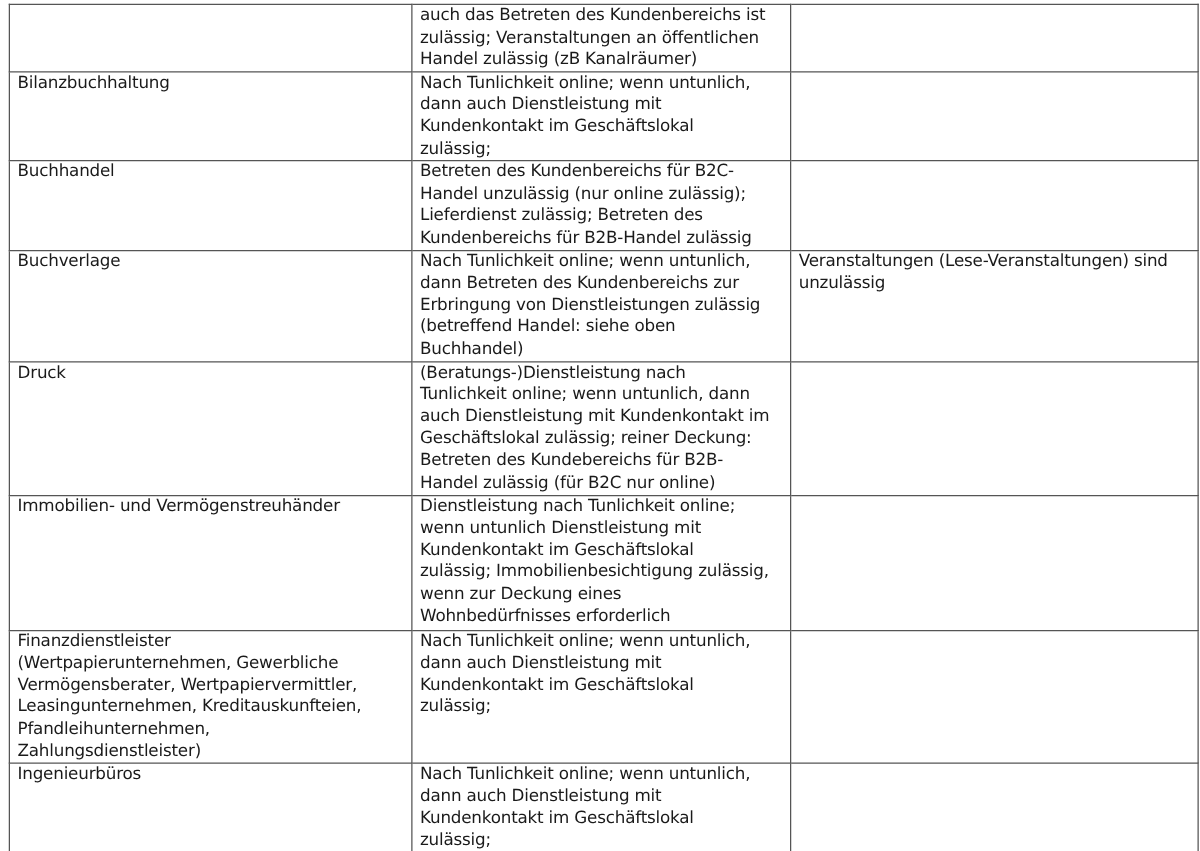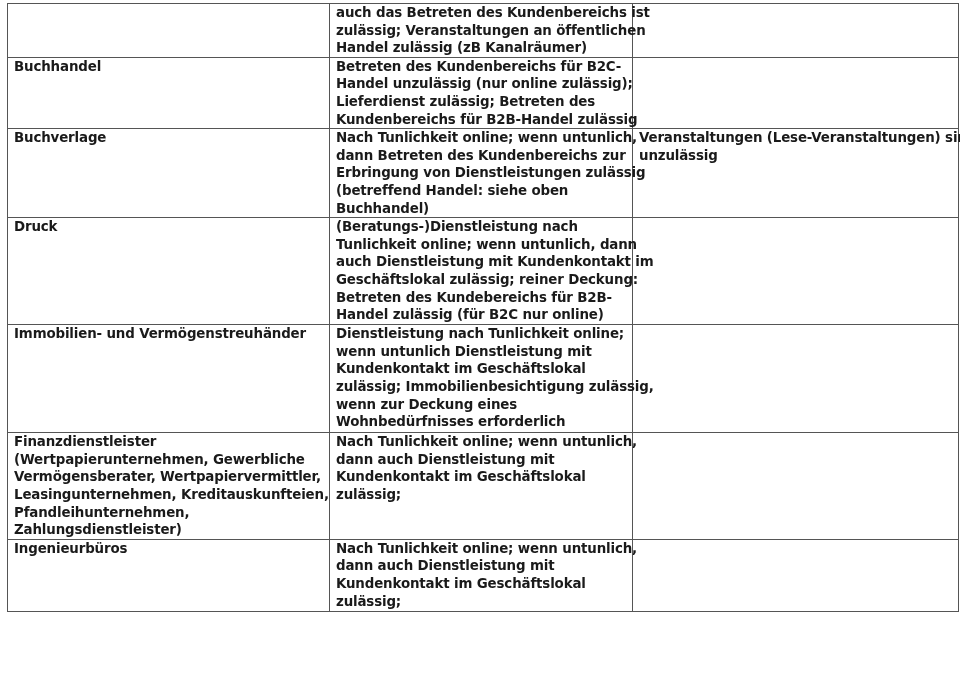--- a/index.html
+++ b/index.html
@@ -16,21 +16,21 @@
   }
   table.doc td {
     border: 1.5px solid #555;
     vertical-align: top;
     padding: 0 6px 0 6px;
     letter-spacing: -0.15px;
   }
   col.c1 { width: 322px; }
   col.c2 { width: 303px; }
   col.c3 { width: 326px; }
-  .line { display: block; white-space: nowrap; font-weight: bold; }
+  .line { display: block; white-space: nowrap; }
 </style>
 </head>
 <body>
 
 <table class="doc">
   <colgroup>
       <col class="c1">
       <col class="c2">
       <col class="c3">
     </colgroup>
@@ -39,20 +39,32 @@
     <tr style="height:53px">
       <td></td>
       <td>
         <span class="line">auch das Betreten des Kundenbereichs ist</span>
         <span class="line">zulässig; Veranstaltungen an öffentlichen</span>
         <span class="line">Handel zulässig (zB Kanalräumer)</span>
       </td>
       <td></td>
     </tr>
 
+    <tr style="height:71px">
+      <td>
+        <span class="line">Bilanzbuchhaltung</span>
+      </td>
+      <td>
+        <span class="line">Nach Tunlichkeit online; wenn untunlich,</span>
+        <span class="line">dann auch Dienstleistung mit</span>
+        <span class="line">Kundenkontakt im Geschäftslokal</span>
+        <span class="line">zulässig;</span>
+      </td>
+      <td></td>
+    </tr>
 
     <tr style="height:71px">
       <td>
         <span class="line">Buchhandel</span>
       </td>
       <td>
         <span class="line">Betreten des Kundenbereichs für B2C-</span>
         <span class="line">Handel unzulässig (nur online zulässig);</span>
         <span class="line">Lieferdienst zulässig; Betreten des</span>
         <span class="line">Kundenbereichs für B2B-Handel zulässig</span>

